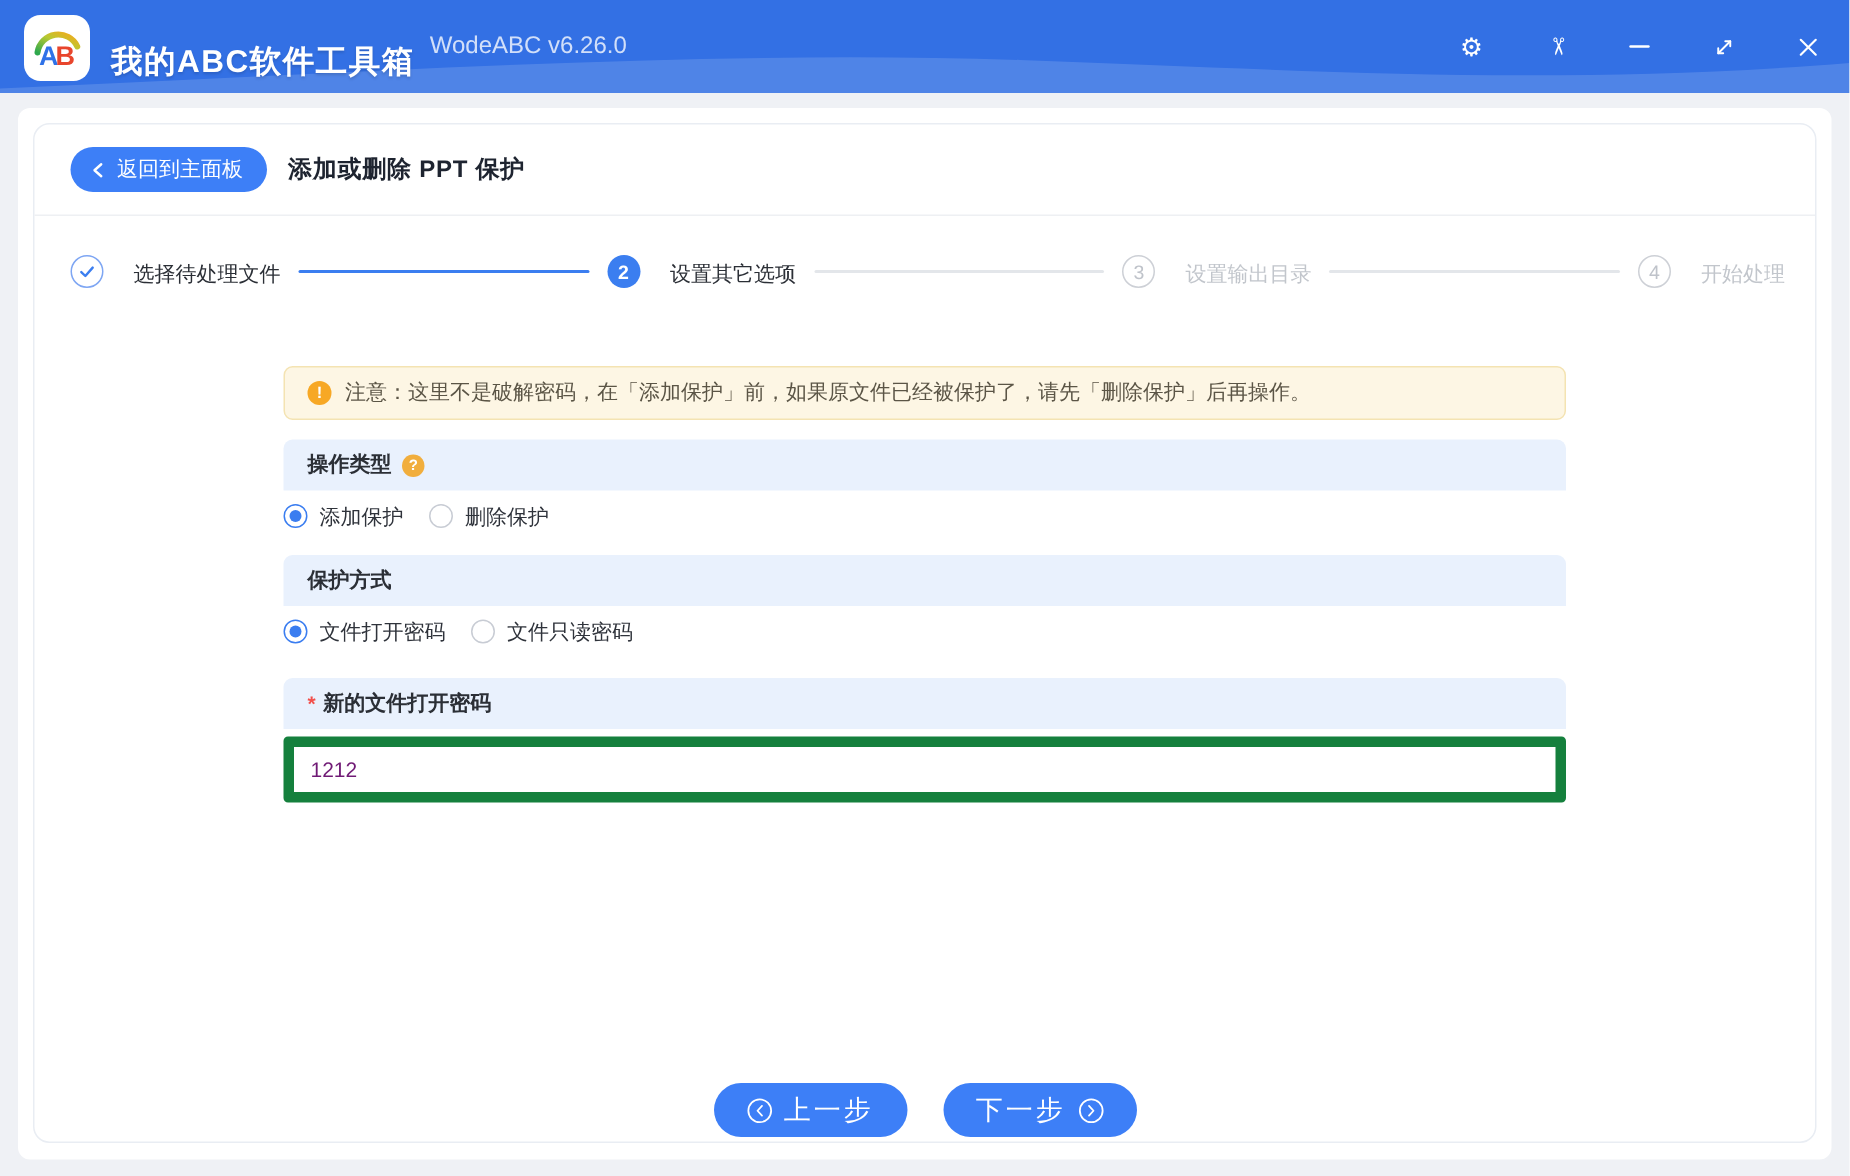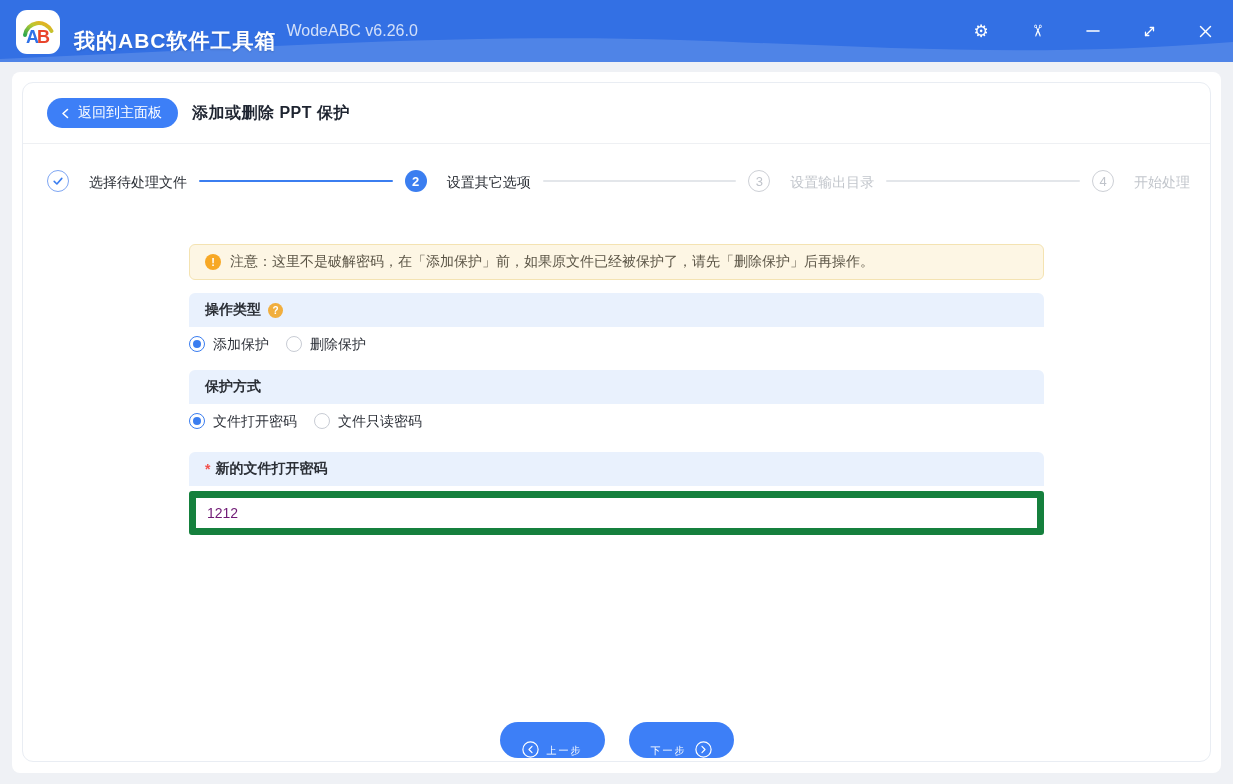--- a/index.html
+++ b/index.html
@@ -118,22 +118,22 @@
     font-size: 14px; color: #701a75; font-family: inherit; background: #fff; outline: none;
   }
 
   
   .footer {
     position: absolute; left: 0; right: 0; bottom: 3px;
     display: flex; justify-content: center; gap: 24px;
   }
   .pill-btn {
     height: 36px; border: none; border-radius: 18px; background: #3d7ff7;
-    color: #fff; font-size: 10px; font-family: Liberation Mono, monospace; letter-spacing: 2px;
-    padding: 0 22px; display: inline-flex; align-items: flex-end; gap: 8px; cursor: pointer;
+    color: #fff; font-size: 18px; font-family: Liberation Mono, monospace; letter-spacing: 2px;
+    padding: 0 22px; display: inline-flex; align-items: center; gap: 8px; cursor: pointer;
   }
   .pill-btn svg { flex: 0 0 auto; }
 </style>
 </head>
 <body>
 
 <div class="titlebar">
   <svg class="wave" viewBox="0 0 1233 62" preserveAspectRatio="none">
     <path d="M0,59 C250,48 470,33 680,40 C880,47 1030,58 1233,42 L1233,62 L0,62 Z" fill="rgba(255,255,255,0.14)"></path>
   </svg>

